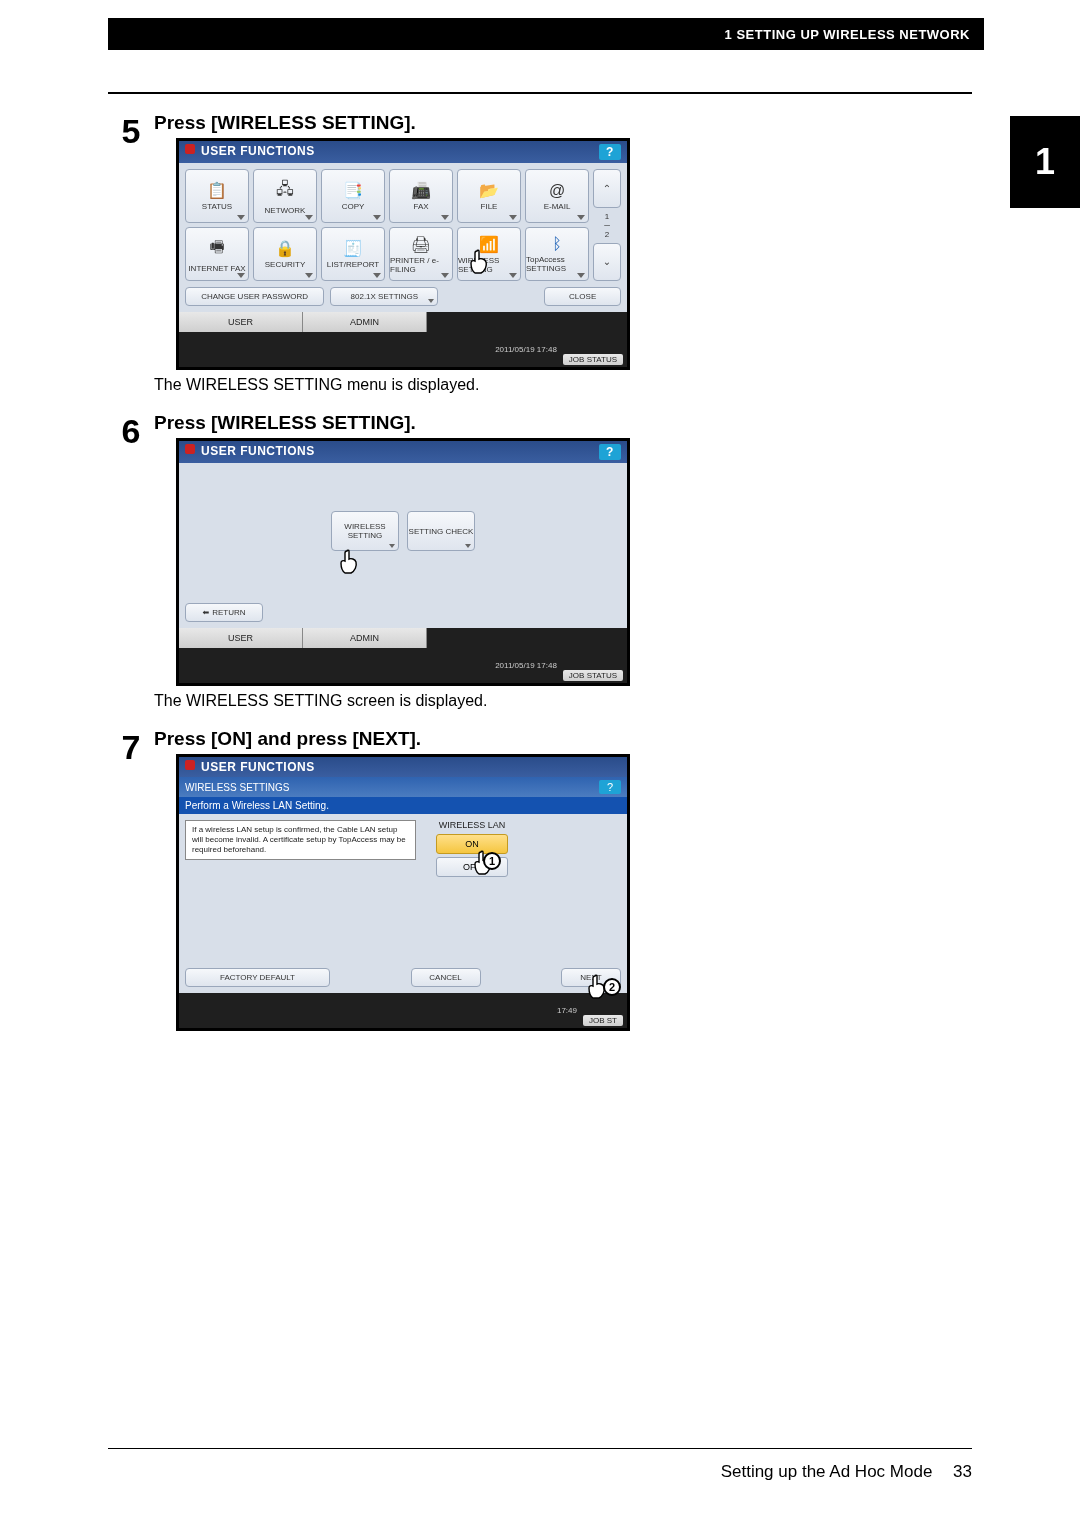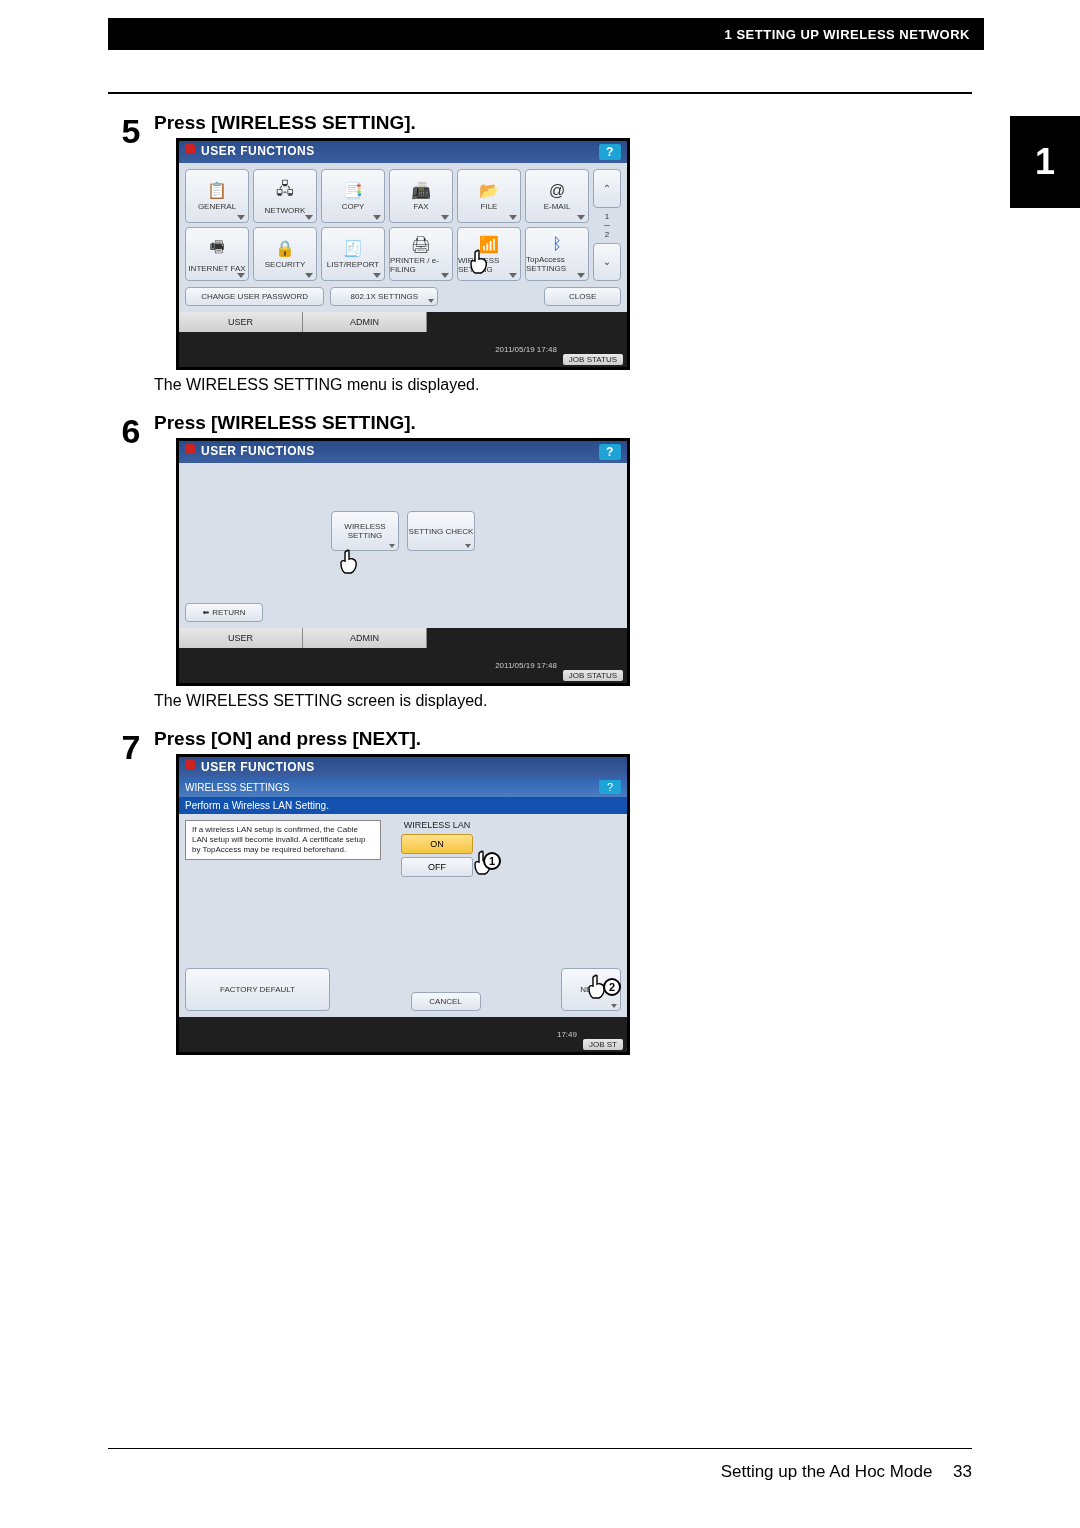--- a/index.html
+++ b/index.html
@@ -174,21 +174,21 @@
   .mid-btn .tri{ position:absolute; right:3px; bottom:2px; width:0;height:0;border-left:3px solid transparent;border-right:3px solid transparent;border-top:4px solid #666;}
   .subheader{
     background: linear-gradient(#2f63b0,#4b7cc0);
     color:#fff; font-size:10px; padding:3px 6px; display:flex; align-items:center;
   }
   .subheader .helpq{ margin-left:auto; width:22px;height:14px;background:#1ea3d6;display:flex;align-items:center;justify-content:center;border-radius:2px;font-size:11px;}
   .blue-strip{
     background:#1452b0; color:#fff; font-size:10px; padding:3px 6px;
   }
   .white-box{
-    background:#fff; border:1px solid #888; font-size:8px; color:#222; padding:4px 6px; width:196px; line-height:1.25;
+    background:#fff; border:1px solid #888; font-size:8px; color:#222; padding:4px 6px; width:231px; line-height:1.25;
   }
   .toggle-btn{
     width:72px; height:20px; background:linear-gradient(#f6f8fb,#dfe5ee); border:1px solid #9aa7bb; border-radius:3px; font-size:9px; display:flex;align-items:center;justify-content:center; margin:3px auto; position:relative;
   }
   .toggle-btn.on{ background:linear-gradient(#ffe08a,#f5c640); border-color:#c49a20;}
   .circ-num{
     width:18px;height:18px;border:2px solid #000;border-radius:50%;display:flex;align-items:center;justify-content:center;font-size:11px;font-weight:bold;background:#fff;
   }
 </style>
 </head>
@@ -216,21 +216,21 @@
             <span class="red-dot"></span>
             <span>USER FUNCTIONS</span>
             <span class="helpq">?</span>
           </div>
           <div class="panel-area">
             <div class="icon-grid">
               <div style="flex:1;display:flex;gap:4px;flex-direction:column;">
                 <div style="display:flex;gap:4px;">
                   <div class="icon-btn">
                       <span class="ic">📋</span>
-                      <span>GENERAL</span>
+                      <span>STATUS</span>
                       <span class="tri"></span>
                     </div>
                   <div class="icon-btn">
                       <span class="ic">🖧</span>
                       <span>NETWORK</span>
                       <span class="tri"></span>
                     </div>
                   <div class="icon-btn">
                       <span class="ic">📑</span>
                       <span>COPY</span>
@@ -401,21 +401,21 @@
             <span class="cursor" style="position:absolute;left:292px;top:36px;">
               <svg width="26" height="28" viewBox="0 0 26 28">
                   <path d="M10 2 C10 1 12 1 12 2 L12 10 C14 9 18 10 19 13 C20 17 18 22 14 24 L8 24 C5 22 4 17 4 14 C4 12 6 11 8 12 L8 4 C8 2 10 2 10 2 Z" fill="#fff" stroke="#000" stroke-width="1.4"></path>
                 </svg>
             </span>
             <span class="circ-num" style="position:absolute;left:304px;top:38px;">1</span>
           </div>
           <div style="background:#d8dfe9;padding:4px 6px 6px 6px; display:flex; gap:10px; position:relative;">
             <div class="small-btn" style="width:145px;">FACTORY DEFAULT</div>
             <div style="flex:1;"></div>
-            <div class="small-btn" style="width:70px;margin-top:24px;">CANCEL</div>
+            <div class="small-btn" style="width:70px;">CANCEL</div>
             <div style="flex:1;"></div>
             <div class="small-btn" style="width:60px;">
                 <span>NEXT</span>
                 <span class="tri"></span>
               </div>
             <span class="cursor" style="position:absolute;right:20px;top:10px;">
               <svg width="26" height="28" viewBox="0 0 26 28">
                   <path d="M10 2 C10 1 12 1 12 2 L12 10 C14 9 18 10 19 13 C20 17 18 22 14 24 L8 24 C5 22 4 17 4 14 C4 12 6 11 8 12 L8 4 C8 2 10 2 10 2 Z" fill="#fff" stroke="#000" stroke-width="1.4"></path>
                 </svg>
             </span>

